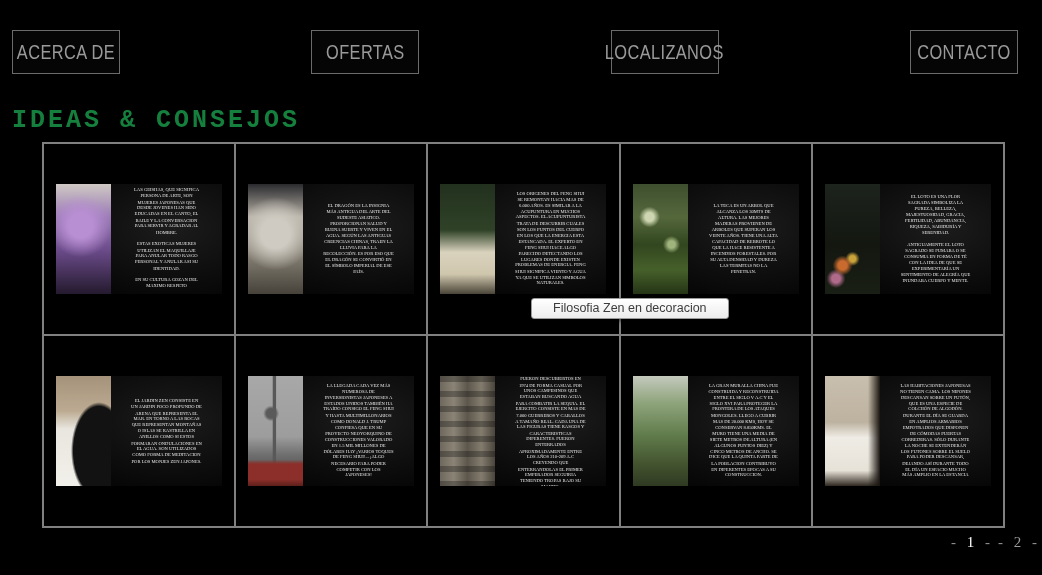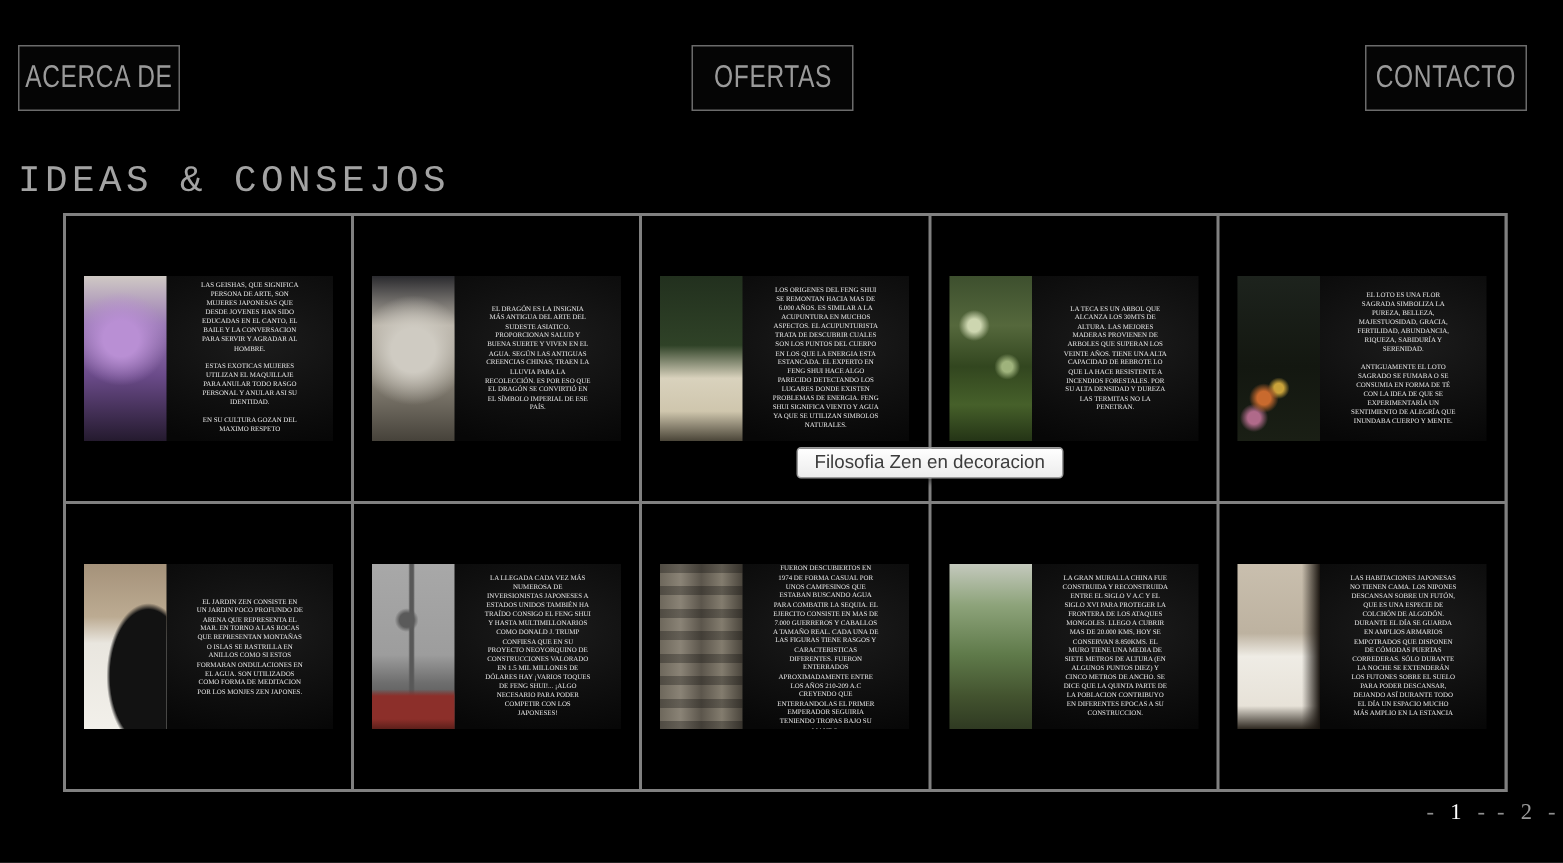--- a/index.html
+++ b/index.html
@@ -6,22 +6,22 @@
     font-family:"Liberation Sans",sans-serif;position:relative;}
 
   
   .nav{display:flex;justify-content:space-between;margin:30px 24px 0 12px;}
   .nav a{display:flex;align-items:center;justify-content:center;width:106px;height:42px;
     border:1px solid #6b6b6b;background:#050505;text-decoration:none;cursor:pointer;}
   .nav a span{color:#9a9a9a;font-size:21px;letter-spacing:.5px;white-space:nowrap;
     transform:scaleX(.78);display:inline-block;font-family:"Liberation Sans",sans-serif;}
 
   
-  .heading{color:#a3a3a3;font-family:"Liberation Mono","DejaVu Sans Mono",monospace;
-    font-size:25px;letter-spacing:3px;margin:32px 0 7px 12px;font-weight:normal;}
+  .heading{color:#15803d;font-family:"Liberation Mono","DejaVu Sans Mono",monospace;
+    font-size:25px;letter-spacing:3px;margin:32px 0 7px 12px;font-weight:bold;}
 
   
   .grid-wrap{margin-left:42px;width:959px;border:2px solid #808080;background:#808080;}
   .grid{display:grid;grid-template-columns:repeat(5,1fr);grid-template-rows:repeat(2,190px);gap:2px;}
   .cell{background:#000;display:flex;align-items:center;justify-content:center;cursor:pointer;}
   .card{width:166px;height:110px;display:flex;
     background:radial-gradient(ellipse at 70% 40%,#1c1c1c 0%,#070707 75%);}
   .card-img{width:55px;height:110px;flex:0 0 55px;}
   .card-text{flex:1;display:flex;align-items:center;justify-content:center;overflow:hidden;}
   .card-text-inner{width:160px;transform:scale(.64);transform-origin:center center;
@@ -48,41 +48,44 @@
     linear-gradient(90deg,rgba(0,0,0,0) 44%,#585858 46% 50%,rgba(0,0,0,0) 52%),
     linear-gradient(180deg,#a8a8a8 0%,#9d9d9d 55%,#6e6e6e 72%,#3c3c3c 100%);}
   .img8{background:repeating-linear-gradient(180deg,rgba(0,0,0,.28) 0 6px,rgba(0,0,0,0) 6px 15px),
     linear-gradient(90deg,#6e685c 0%,#8a8376 25%,#5c564c 50%,#837c6e 75%,#4a453c 100%);}
   .img9{background:linear-gradient(180deg,#c4c9bd 0%,#8da37a 25%,#5f7a4a 55%,#43532f 80%,#2f3a22 100%);}
   .img10{background:linear-gradient(90deg,rgba(0,0,0,0) 78%,#1a1510 100%),
     linear-gradient(180deg,#c9bfae 0%,#bdb2a0 42%,#efece5 56%,#e7e2d8 86%,#2e2820 100%);}
 
   
   .tooltip{position:absolute;left:531px;top:298px;z-index:20;height:19px;line-height:19px;
-    padding:0 11px;background:linear-gradient(180deg,#ffffff 0%,#ececec 100%);
+    padding:0 21px;background:linear-gradient(180deg,#ffffff 0%,#ececec 100%);
     border:1px solid #9a9a9a;border-radius:3px;box-shadow:2px 2px 4px rgba(0,0,0,.55);
     color:#3c3c3c;font-size:12.5px;white-space:nowrap;}
 
   
   .pagination{text-align:right;margin-top:6px;font-family:"Liberation Serif","DejaVu Serif",serif;
     font-size:15px;letter-spacing:2px;color:#8f8f8f;}
   .pagination .pg{cursor:pointer;display:inline-block;margin:0 3px;}
   .pagination .num{margin:0 3px;}
   .pagination .current .num{color:#fff;}
   .pagination .other .num{color:#9a9a9a;}
 </style>
 </head>
 <body>
 
 <div class="nav">
   <a>
       <span>ACERCA DE</span>
     </a>
   <a>
       <span>OFERTAS</span>
+    </a>
+  <a>
+      <span>LOCALIZANOS</span>
     </a>
   <a>
       <span>CONTACTO</span>
     </a>
 </div>
 
 <h1 class="heading">IDEAS &amp; CONSEJOS</h1>
 
 <div class="grid-wrap">
   <div class="grid">

